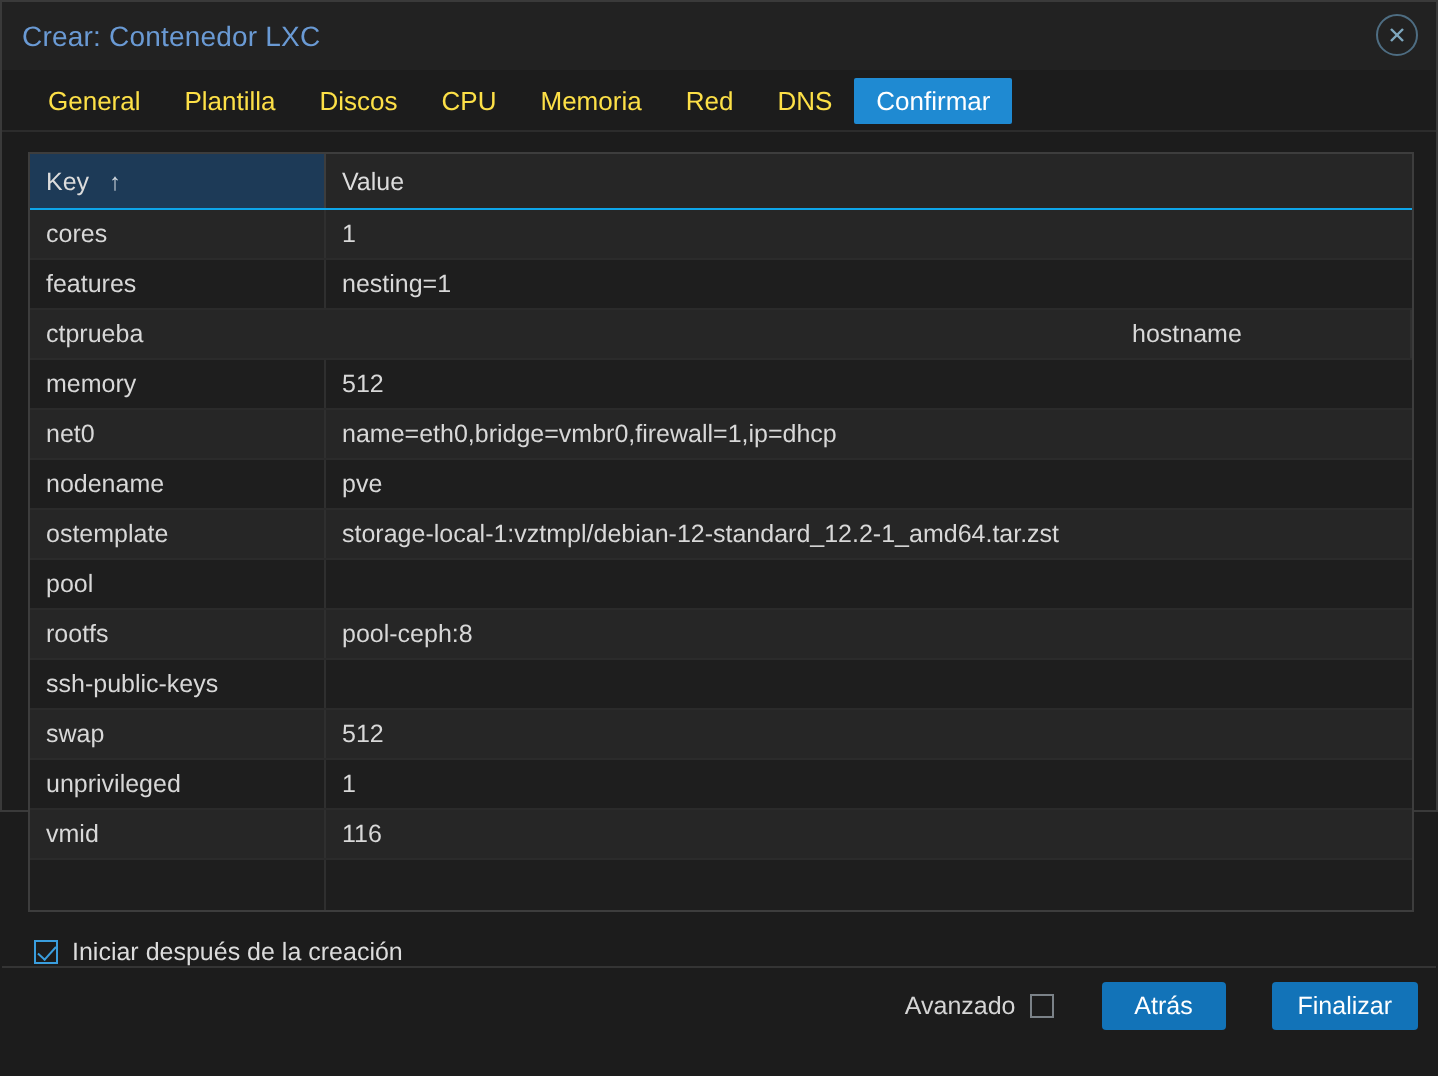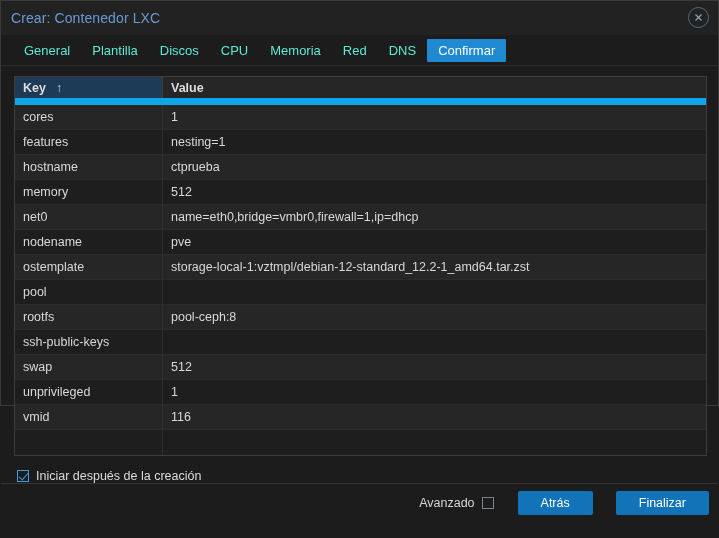--- a/index.html
+++ b/index.html
@@ -64,21 +64,21 @@
     flex: 0 0 31px;
     background: #1c1c1c;
     display: flex;
     align-items: center;
     padding-left: 12px;
     gap: 0px;
     border-bottom: 1px solid #2c2c2c;
   }
   .tab {
     font-size: 13px;
-    color: #5eead4;
+    color: #fde047;
     padding: 3px 11px;
     line-height: 17px;
     cursor: pointer;
     white-space: nowrap;
     border-radius: 1px;
   }
   .tab.active {
     background: #1f8ad2;
     color: #ffffff;
   }
@@ -93,23 +93,22 @@
   .grid {
     width: 693px;
     border: 1px solid #3d3d3d;
     background: #202020;
     border-collapse: collapse;
   }
 
   .grid-header {
     display: flex;
     height: 28px;
-    border-bottom: 7px solid #0ea5e9;
+    border-bottom: 1px solid #0ea5e9;
     background: #262626;
-    font-weight: bold;
   }
   .col-key {
     width: 148px;
     flex: 0 0 148px;
     border-right: 1px solid #3d3d3d;
   }
   .col-val {
     flex: 1 1 auto;
   }
   .grid-header .col-key {
@@ -217,21 +216,21 @@
     color: #d5d5d5;
   }
   .btn {
     background: #1273b8;
     color: #ffffff;
     font-size: 12.5px;
     border: none;
     border-radius: 2px;
     height: 24px;
     min-width: 62px;
-    padding: 0 23px;
+    padding: 0 13px;
     cursor: pointer;
     font-family: "Liberation Sans", sans-serif;
   }
 </style>
 </head>
 <body>
 
 <div class="window">
 
   <div class="titlebar">
@@ -276,22 +275,22 @@
       <div class="grid-body" id="grid-body">
           <div class="grow">
             <div class="cell col-key">cores</div>
             <div class="cell col-val">1</div>
           </div>
           <div class="grow">
             <div class="cell col-key">features</div>
             <div class="cell col-val">nesting=1</div>
           </div>
           <div class="grow">
+            <div class="cell col-val">ctprueba</div>
             <div class="cell col-key">hostname</div>
-            <div class="cell col-val">ctprueba</div>
           </div>
           <div class="grow">
             <div class="cell col-key">memory</div>
             <div class="cell col-val">512</div>
           </div>
           <div class="grow">
             <div class="cell col-key">net0</div>
             <div class="cell col-val">name=eth0,bridge=vmbr0,firewall=1,ip=dhcp</div>
           </div>
           <div class="grow">

